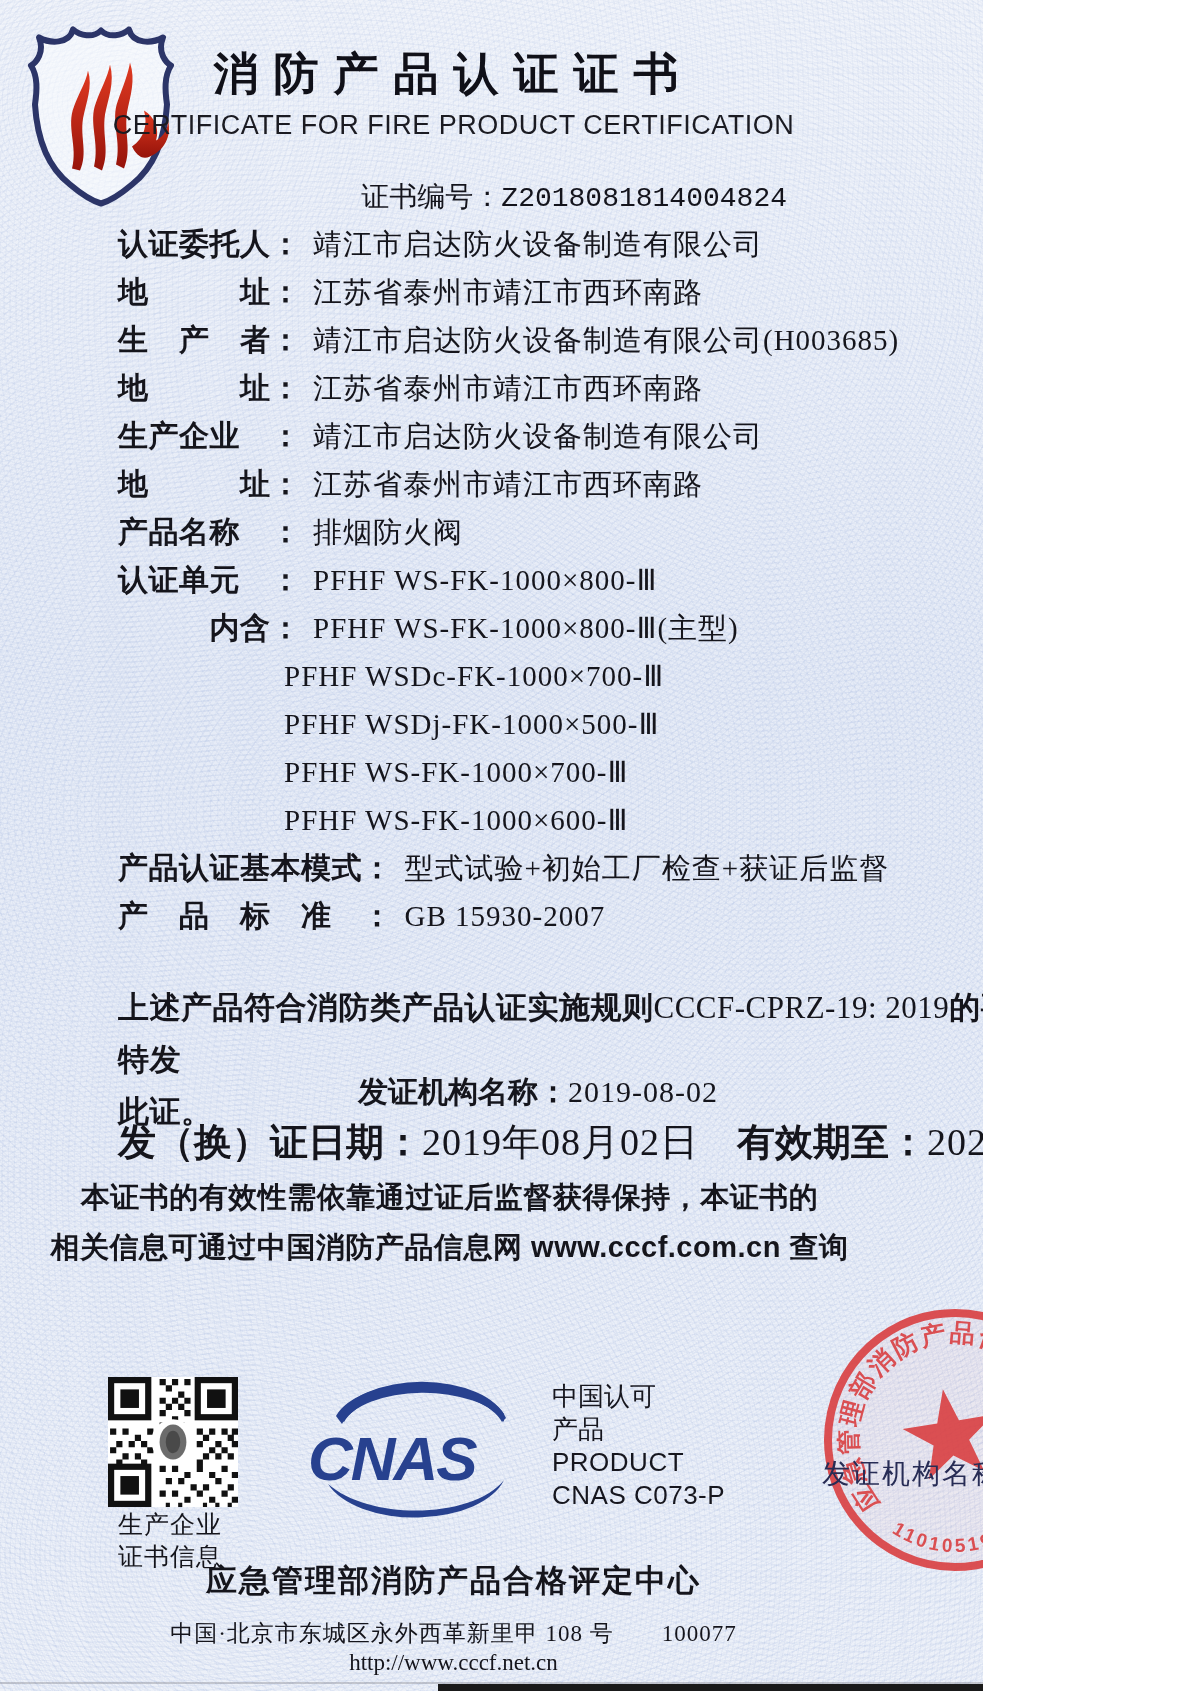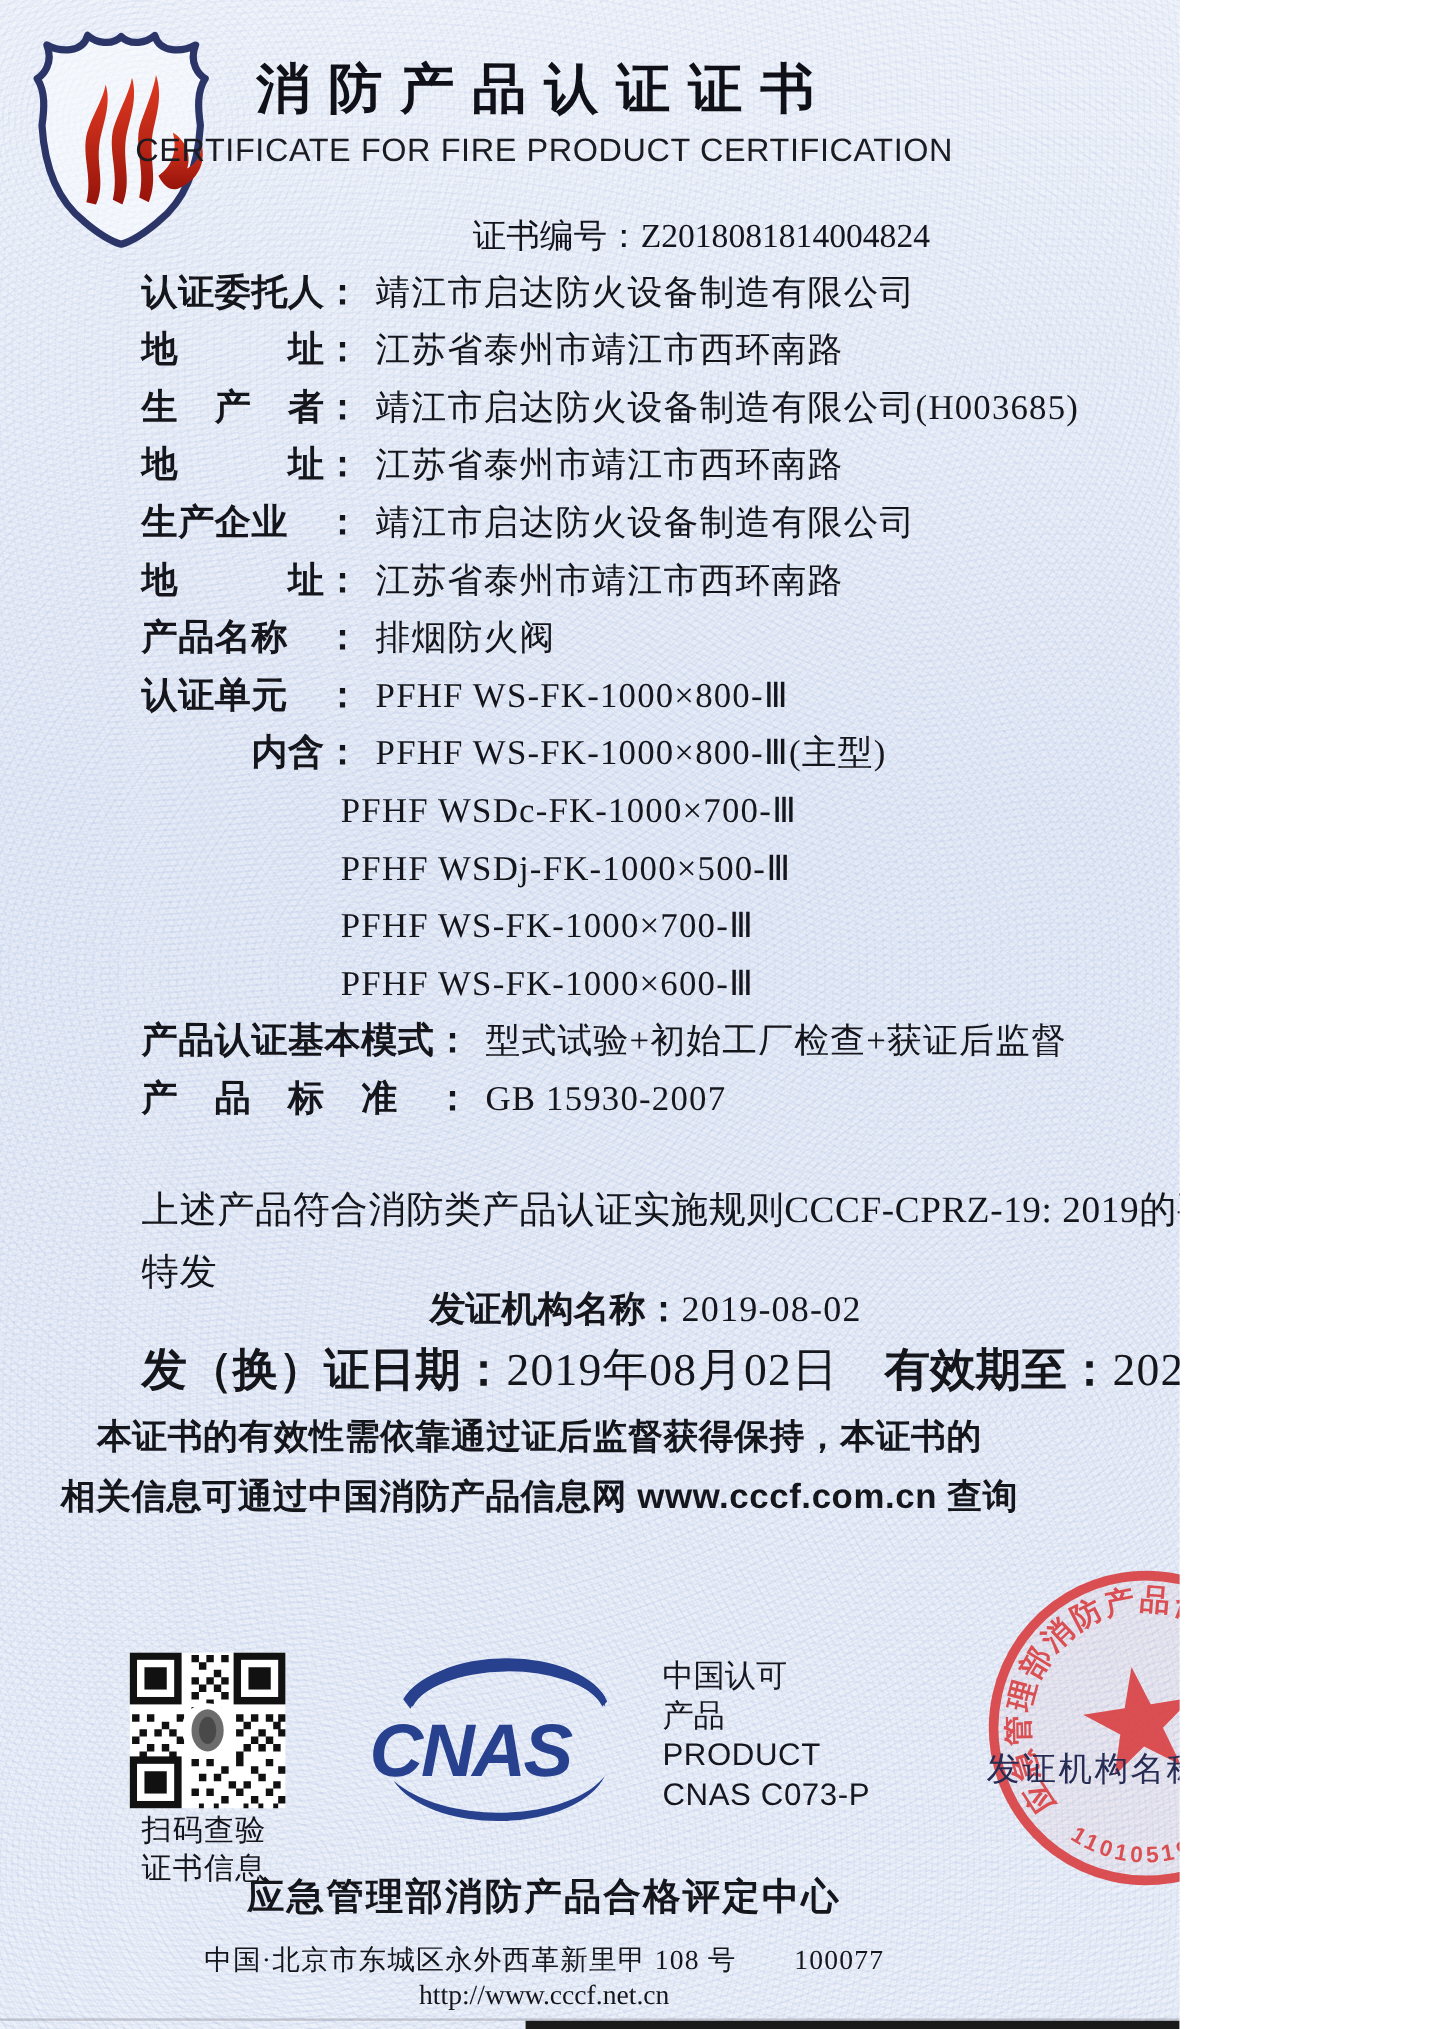--- a/index.html
+++ b/index.html
@@ -23,36 +23,36 @@
     position:absolute; top:44px; left:0; width:100%; text-align:center;
     transform:translateX(-38px);
     font-size:45px; font-weight:700; letter-spacing:15px; color:#101018;
   }
   .title-en {
     position:absolute; top:110px; left:0; width:100%; text-align:center;
     transform:translateX(-38px);
     font-size:27px; font-weight:400; letter-spacing:.5px; color:#1b1b22;
   }
   .cert-no {
-    position:absolute; top:178px; right:208px;
-    font-family:Liberation Serif, serif; font-size:28px; color:#14141c;
+    position:absolute; top:178px; right:196px;
+    font-family:Liberation Mono, monospace; font-size:28px; color:#14141c;
   }
 
   
   .fields { position:absolute; left:118px; top:220px; width:975px; }
   .frow { display:flex; align-items:baseline; height:48px; line-height:48px; white-space:nowrap; }
   .flabel { font-weight:700; font-size:30px; letter-spacing:.5px; }
   .fvalue { font-family:"Liberation Serif", serif; font-size:29px; margin-left:12px; letter-spacing:1px; }
   .frow.indent .fvalue { margin-left:166px; }
 
   .statement {
     position:absolute; left:118px; top:982px; width:985px;
     font-size:31px; line-height:52px; letter-spacing:.5px;
   }
-  .statement .b { font-weight:400;text-align:right; }
+  .statement .b { font-weight:700; }
   .statement .n { font-family:"Liberation Serif", serif; font-weight:400; }
 
   .first-issue { position:absolute; left:358px; top:1072px; font-size:30px; line-height:40px; white-space:nowrap; }
   .reissue     { position:absolute; left:118px; top:1122px; font-size:38px; line-height:40px; white-space:nowrap; }
   .dlabel { font-weight:700; }
   .dvalue { font-family:"Liberation Serif", serif; font-weight:400; letter-spacing:1px; }
   .gap { display:inline-block; width:38px; }
 
   .note { position:absolute; left:0; width:100%; text-align:center; transform:translateX(-42px);
           font-size:29px; font-weight:700; letter-spacing:.5px; }
@@ -207,21 +207,21 @@
                M2,68h6v6h-6z M38,68h6v6h-6z M14,74h6v6h-6z M26,74h6v6h-6z M8,80h6v6h-6z M32,80h6v6h-6z
                M50,86h6v6h-6z M62,86h6v6h-6z M86,86h6v6h-6z M110,86h6v6h-6z M74,92h6v6h-6z M98,92h6v6h-6z M120,92h6v6h-6z
                M56,98h6v6h-6z M68,98h6v6h-6z M104,98h6v6h-6z M80,104h6v6h-6z M92,104h6v6h-6z M116,104h6v6h-6z
                M50,110h6v6h-6z M62,110h6v6h-6z M86,110h6v6h-6z M110,110h6v6h-6z M74,116h6v6h-6z M98,116h6v6h-6z M120,116h6v6h-6z
                M56,122h4v4h-4z M68,122h4v4h-4z M92,122h4v4h-4z M104,122h4v4h-4z M116,122h4v4h-4z"></path>
     </g>
     <circle cx="63" cy="62" r="21" fill="#ffffff"></circle>
     <ellipse cx="63" cy="63" rx="13" ry="17" fill="#5c5c5c" opacity="0.9"></ellipse>
     <ellipse cx="63" cy="63" rx="7" ry="11" fill="#3b3b3b" opacity="0.7"></ellipse>
   </svg>
-  <div class="qr-caption qr-cap1">扫码查验</div>
+  <div class="qr-caption qr-cap1">生产企业</div>
   <div class="qr-caption qr-cap2">证书信息</div>
 
   <svg class="cnas-logo" viewBox="0 0 200 160">
     <path d="M32,52 A86,46 0 0 1 200,52 L196,56 A82,42 0 0 0 38,56 Z" fill="#27418f"></path>
     <path d="M34,48 A88,46 0 0 1 200,46 A92,50 0 0 0 34,48 Z" fill="#27418f" opacity="0"></path>
     <path d="M30,50 A88,45 0 0 1 198,48 L198,56 A84,41 0 0 0 36,58 Z" fill="#27418f"></path>
     <text x="2" y="114" font-family="Liberation Sans, sans-serif" font-size="62" font-weight="800" font-style="italic" fill="#27418f" letter-spacing="-2">CNAS</text>
     <path d="M22,118 A92,50 0 0 0 198,114 C168,152 66,156 22,118 Z" fill="#27418f"></path>
   </svg>
 

